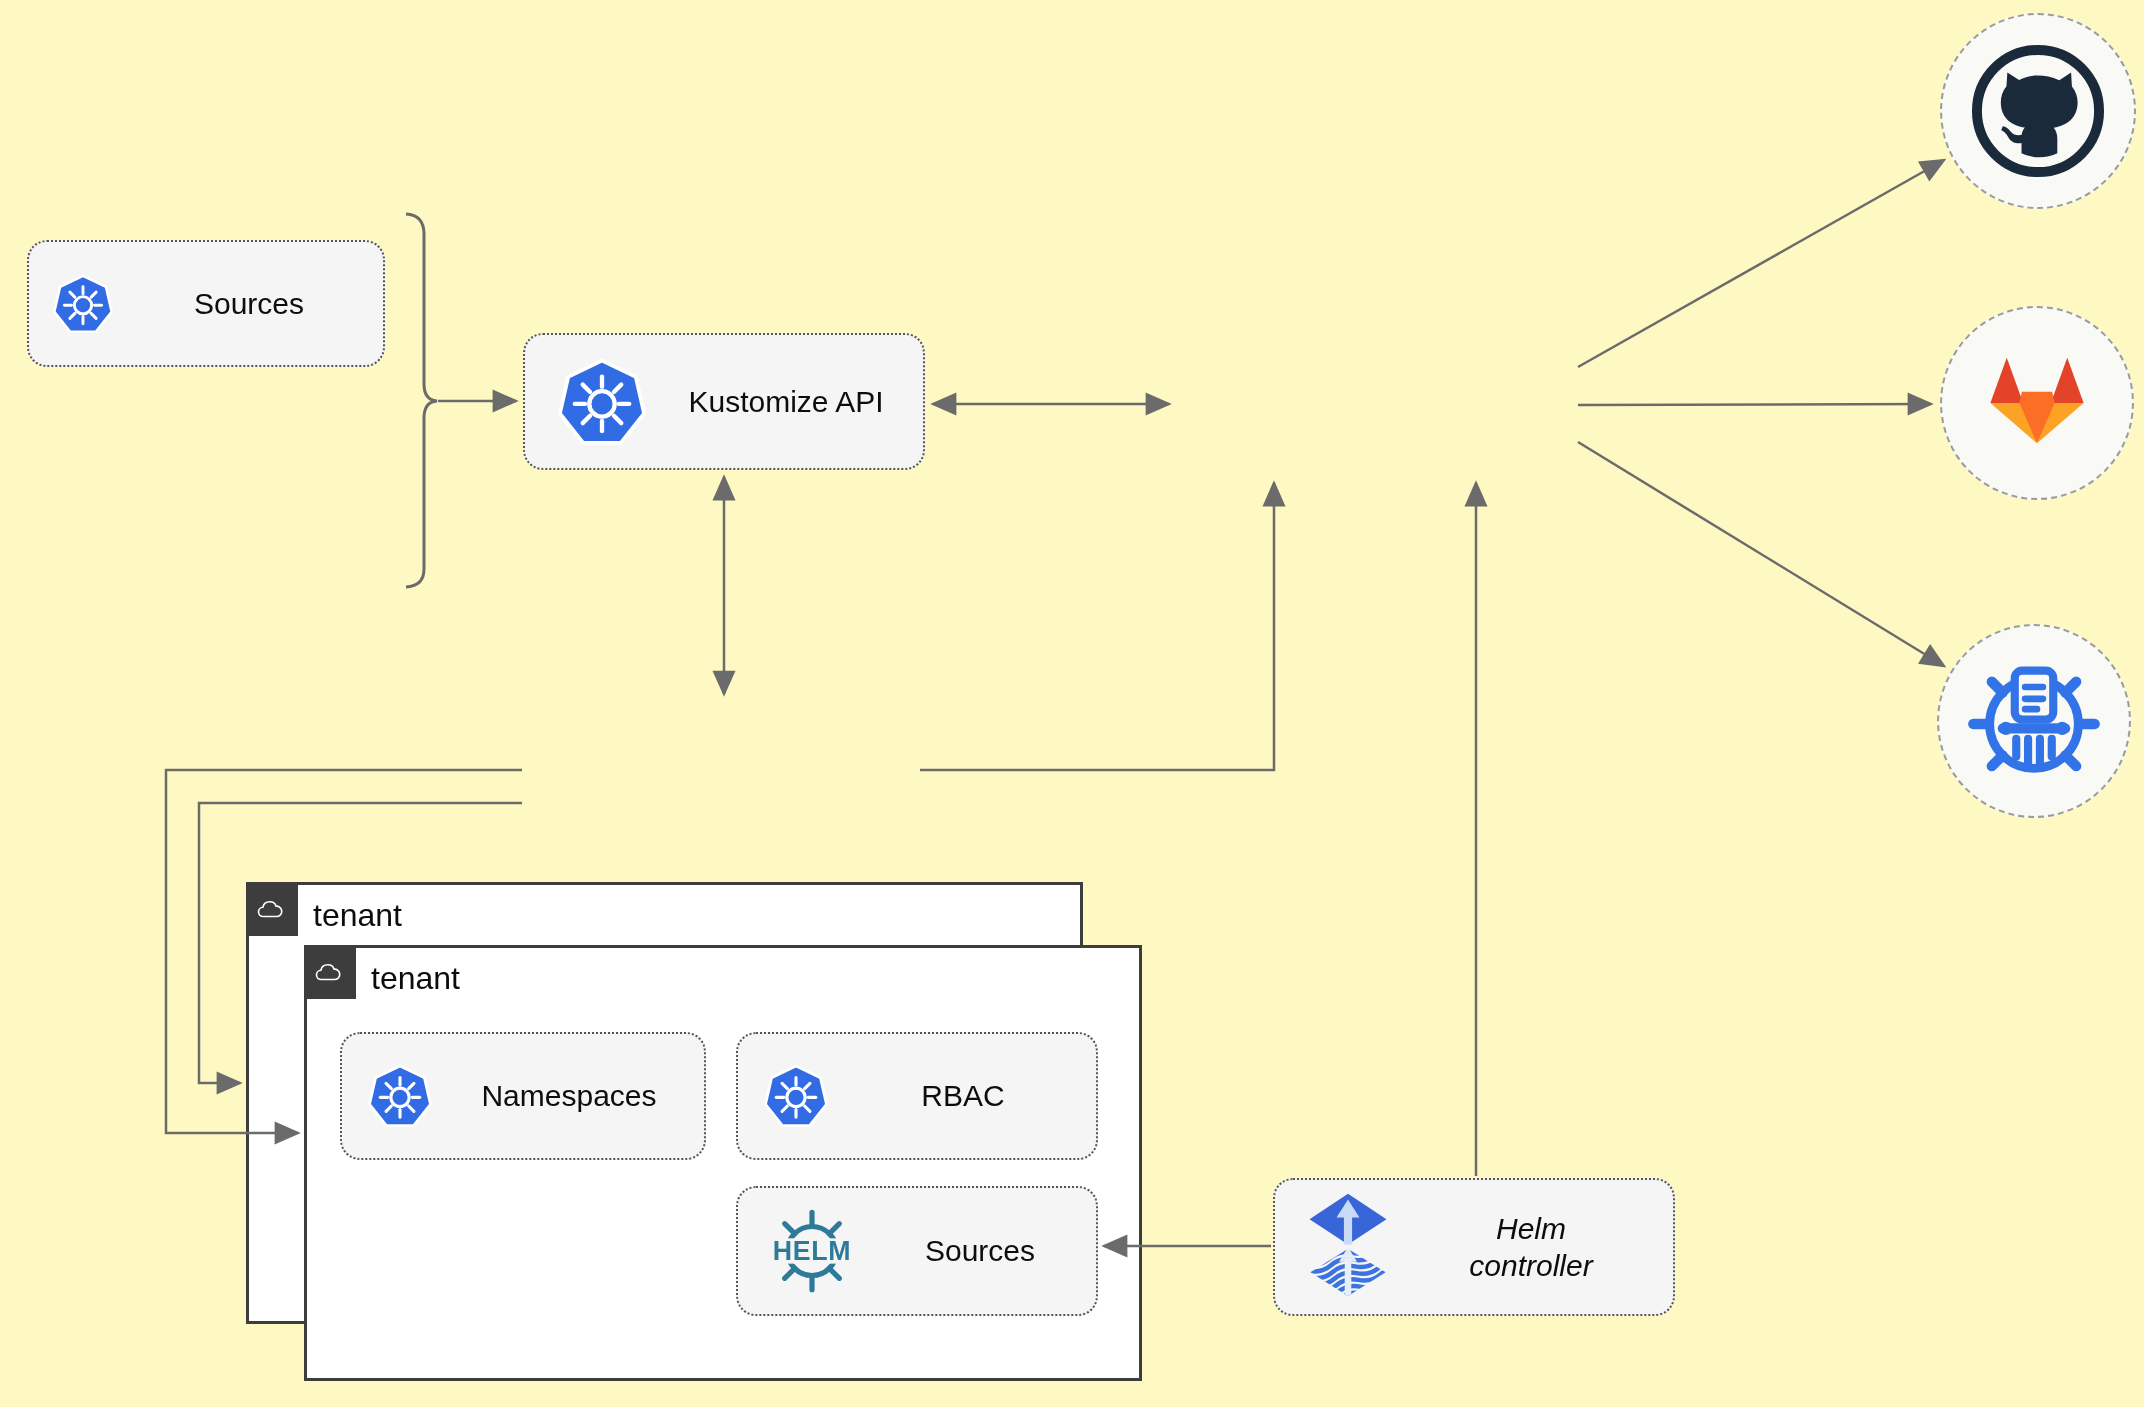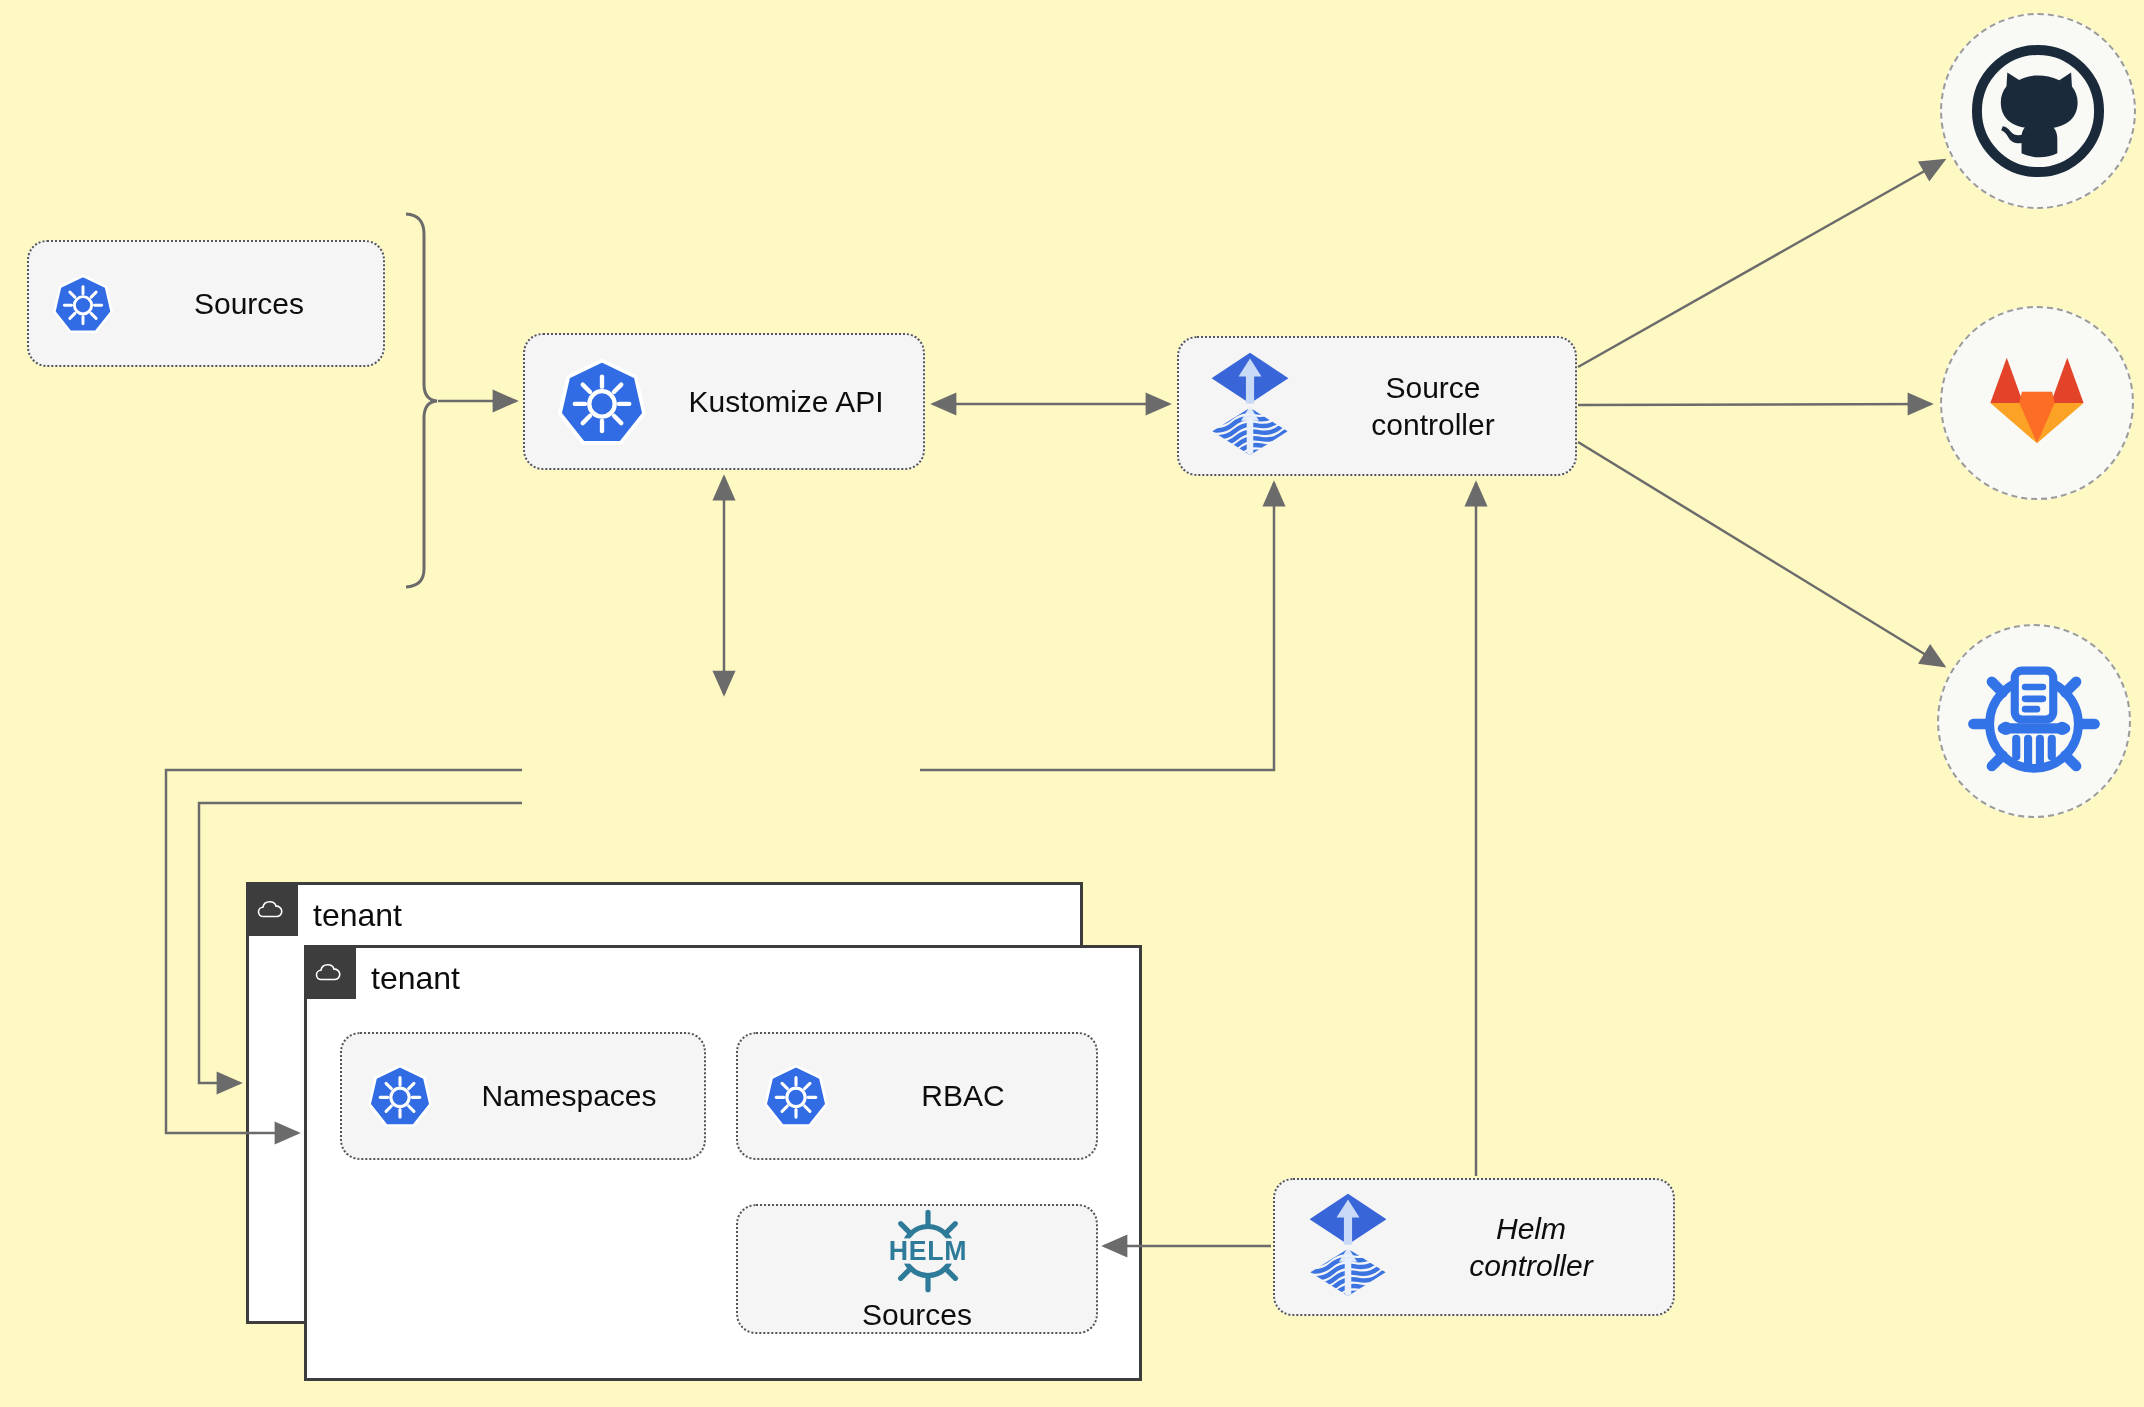--- a/index.html
+++ b/index.html
@@ -96,28 +96,20 @@
 
   <div class="node" style="left:523px;top:333px;width:402px;height:137px;">
     <span class="icon-wrap" style="padding-left:30px;">
       <svg width="94" height="94" viewBox="0 0 100 100">
           <use href="#sym-k8s"></use>
         </svg>
     </span>
     <span class="node-label">Kustomize API</span>
   </div>
 
-  <div class="node ctrl" style="left:1177px;top:336px;width:400px;height:140px;">
-    <span class="icon-wrap" style="padding-left:30px;">
-      <svg width="82" height="108" viewBox="0 0 100 132">
-          <use href="#sym-flux"></use>
-        </svg>
-    </span>
-    <span class="node-label">Source controller</span>
-  </div>
 
 
   <div class="node ctrl" style="left:1273px;top:1178px;width:402px;height:138px;font-style:italic;">
     <span class="icon-wrap" style="padding-left:32px;">
       <svg width="82" height="108" viewBox="0 0 100 132">
           <use href="#sym-flux"></use>
         </svg>
     </span>
     <span class="node-label">Helm controller</span>
   </div>
@@ -151,21 +143,21 @@
     <div class="node" style="left:429px;top:84px;width:362px;height:128px;">
       <span class="icon-wrap" style="padding-left:24px;">
         <svg width="68" height="68" viewBox="0 0 100 100">
             <use href="#sym-k8s"></use>
           </svg>
       </span>
       <span class="node-label">RBAC</span>
     </div>
 
 
-    <div class="node" style="left:429px;top:256px;width:362px;height:130px;flex-direction:column;">
+    <div class="node" style="left:429px;top:238px;width:362px;height:130px;">
       <span class="icon-wrap" style="padding-left:22px;">
         <svg width="104" height="90" viewBox="0 0 140 120">
           <circle cx="70" cy="60" r="33" stroke="#2e7b99" stroke-width="7" fill="none"></circle>
           <g stroke="#2e7b99" stroke-width="7" stroke-linecap="round">
             <line x1="70" y1="27" x2="70" y2="8"></line>
             <line x1="70" y1="93" x2="70" y2="112"></line>
             <line x1="46.7" y1="36.7" x2="33.2" y2="23.2"></line>
             <line x1="93.3" y1="36.7" x2="106.8" y2="23.2"></line>
             <line x1="46.7" y1="83.3" x2="33.2" y2="96.8"></line>
             <line x1="93.3" y1="83.3" x2="106.8" y2="96.8"></line>

